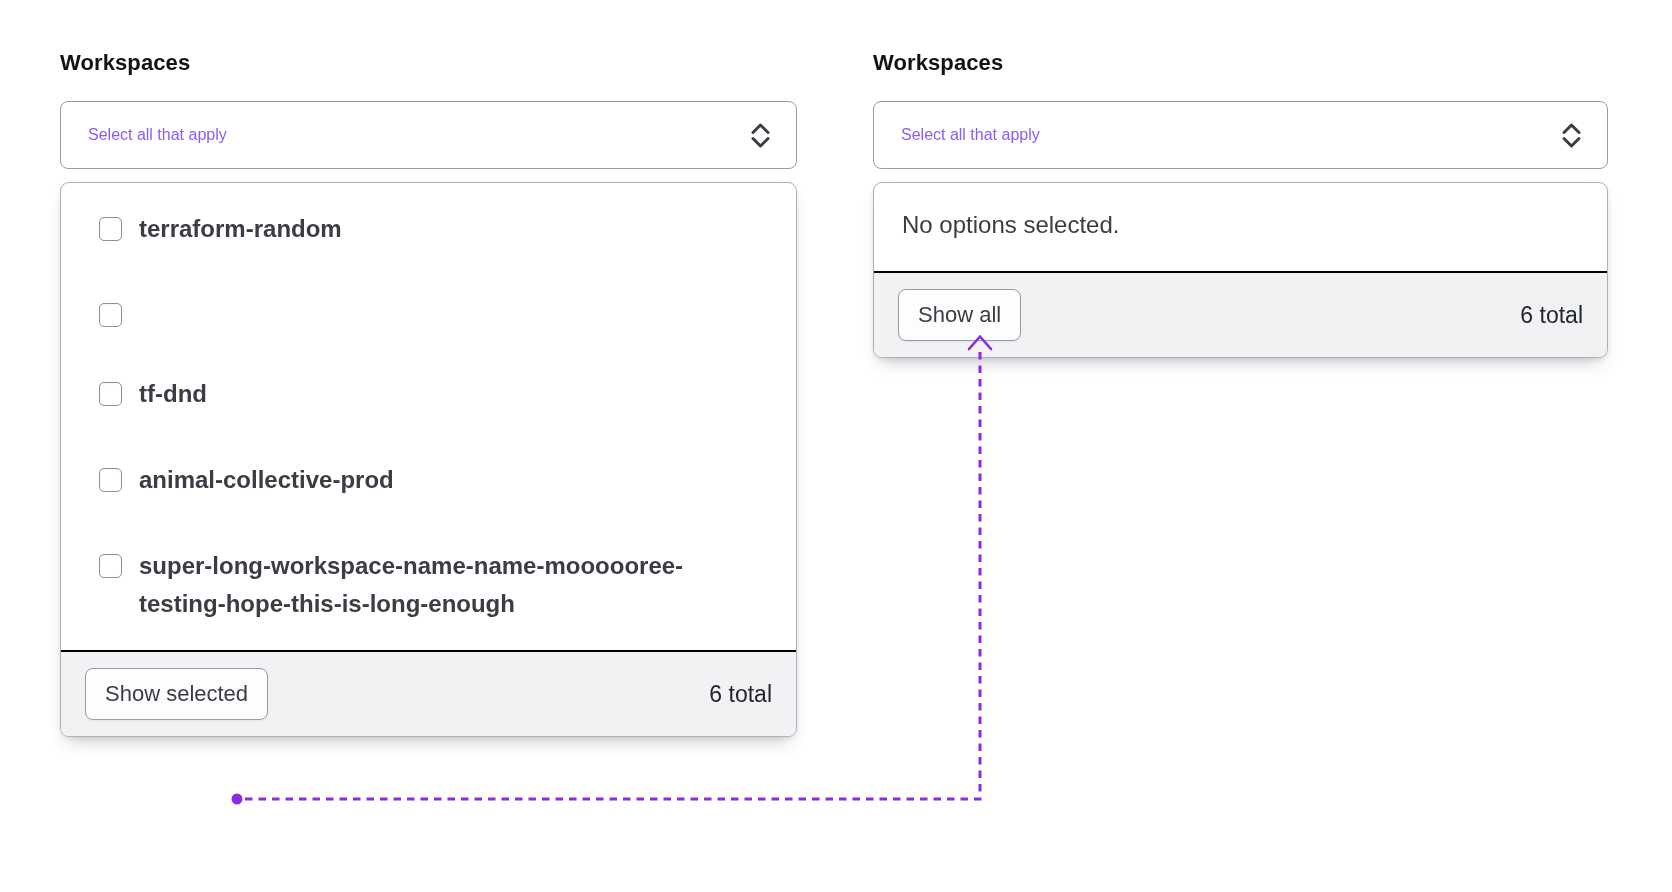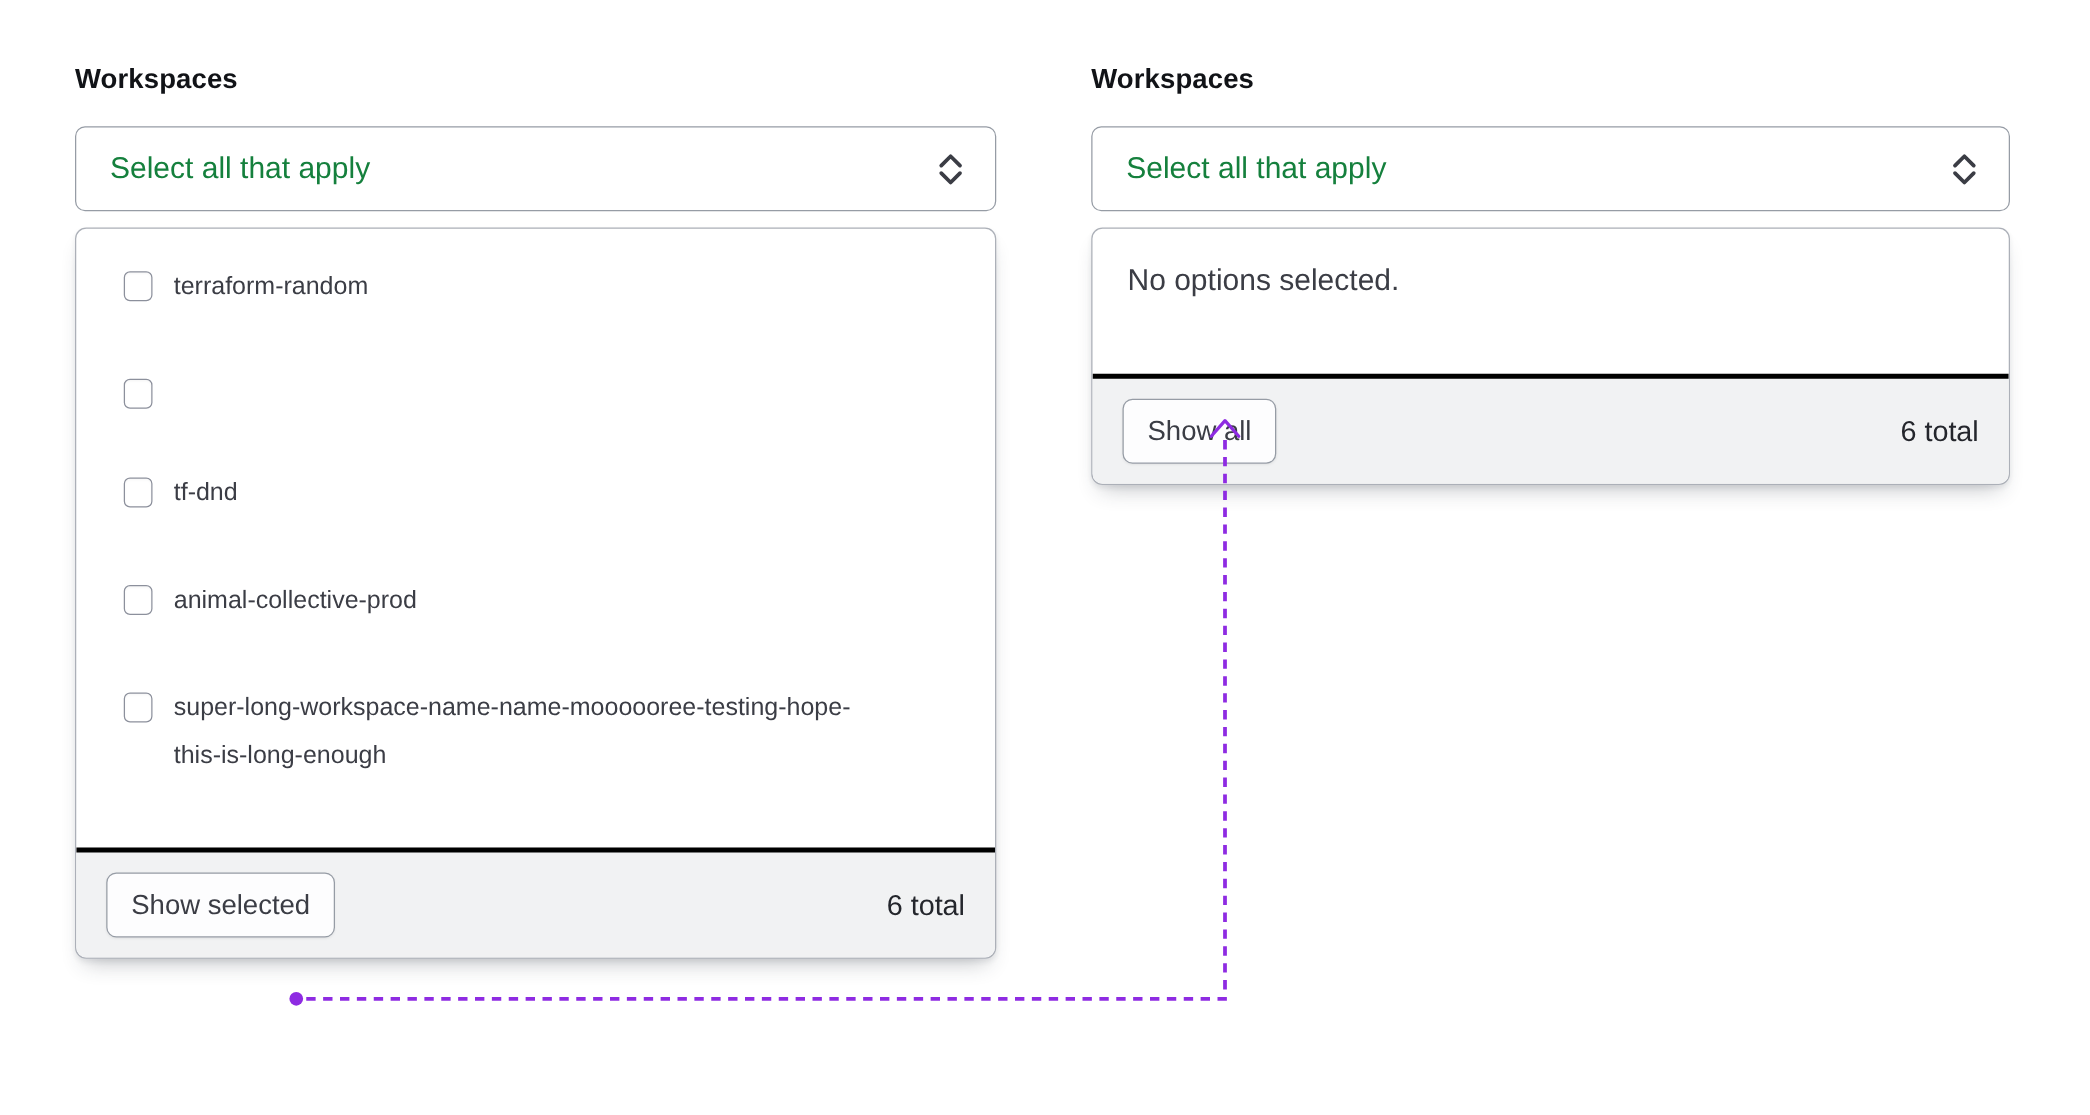--- a/index.html
+++ b/index.html
@@ -31,22 +31,22 @@
     background: #ffffff;
     border: 1px solid #969ca5;
     border-radius: 8px;
     display: flex;
     align-items: center;
     justify-content: space-between;
     padding: 0 24px 0 27px;
     cursor: pointer;
   }
   .select-placeholder {
-    font-size: 24px;
-    color: #15803d;
+    font-size: 16px;
+    color: #8b5cf6;
   }
   .caret-icon { flex: none; }
 
   .panel {
     margin-top: 13px;
     background: #ffffff;
     border: 1px solid #acb0b8;
     border-radius: 9px;
     box-shadow: 0 10px 18px -8px rgba(40, 45, 60, 0.30), 0 2px 4px rgba(40,45,60,0.08);
     overflow: hidden;
@@ -70,35 +70,35 @@
     flex: none;
     width: 23px; height: 24px;
     margin: 7px 0 0 0;
     background: #ffffff;
     border: 1.5px solid #8c909c;
     border-radius: 5px;
     box-shadow: inset 0 1px 2px rgba(0,0,0,0.04);
     cursor: pointer;
   }
   .option-label {
-    font-size: 20px;
+    font-size: 24px;
     line-height: 38px;
     color: #3b3d45;
     max-width: 560px;
     overflow-wrap: break-word;
+    font-weight: bold;
   }
 
   .panel-footer {
     display: flex;
     align-items: center;
     justify-content: space-between;
     background: #f1f2f3;
-    border-top: 4px solid #000000;
+    border-top: 2px solid #000000;
     padding: 16px 24px;
-    margin-top: 28px;
   }
   .ghost-button {
     font-family: "Liberation Sans", sans-serif;
     font-size: 22px;
     color: #3b3d45;
     background: #fdfdfe;
     border: 1px solid #969ca5;
     border-radius: 8px;
     padding: 12px 19px;
     cursor: pointer;

